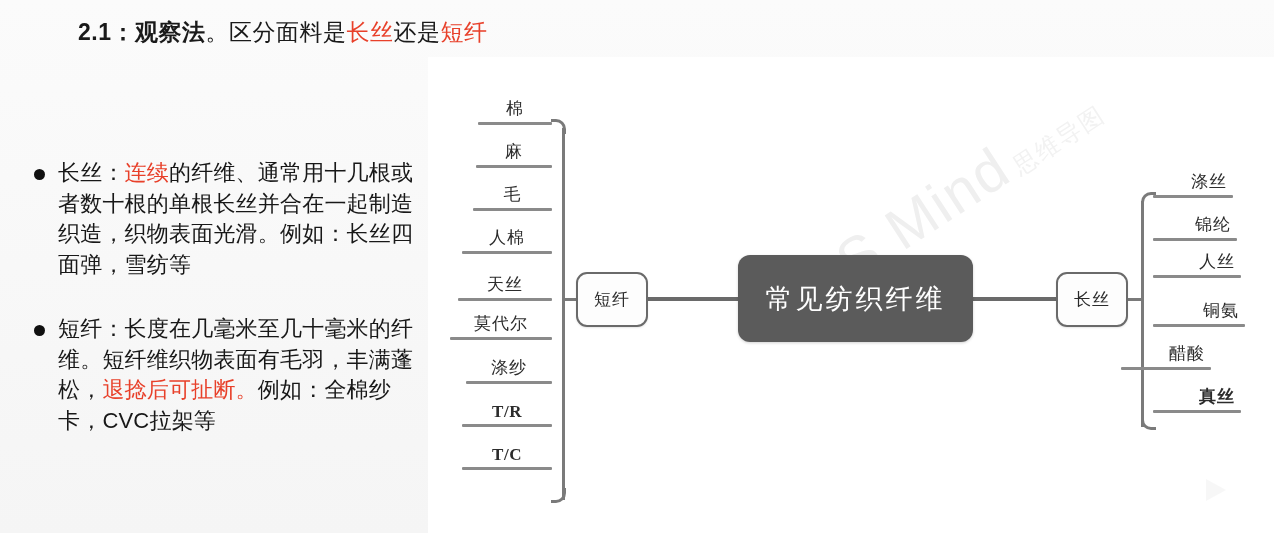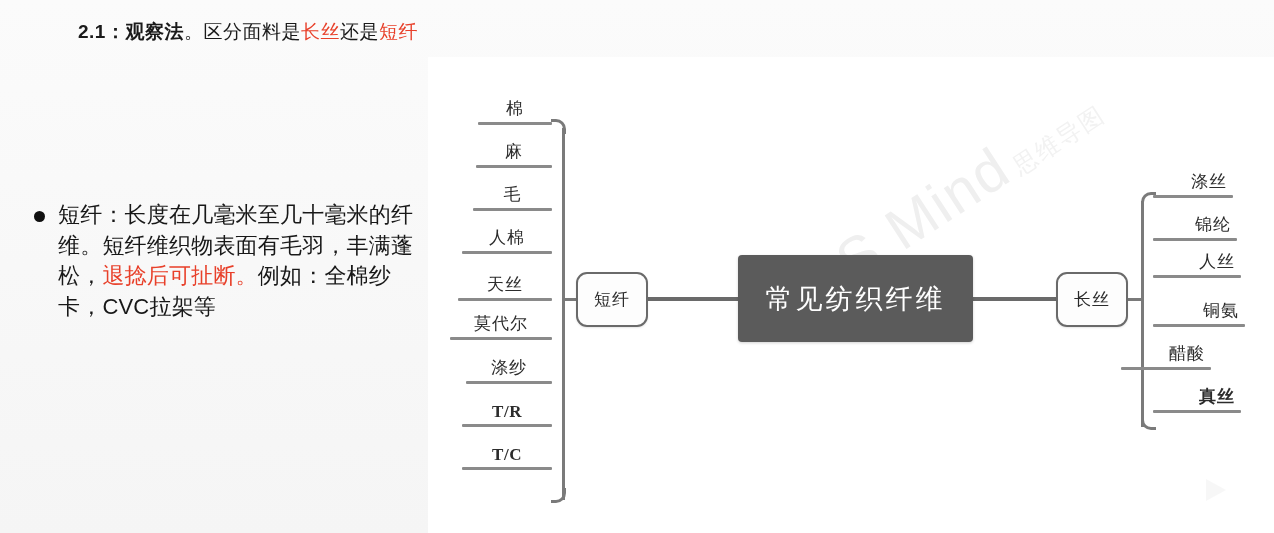--- a/index.html
+++ b/index.html
@@ -14,21 +14,21 @@
     overflow: hidden;
     font-family: "Liberation Sans", "DejaVu Sans", sans-serif;
     background: linear-gradient(180deg, #fbfbfb 0%, #f5f5f5 100%);
   }
 
   
   #slide-title {
     position: absolute;
     left: 78px;
     top: 16px;
-    font-size: 19px;
+    font-size: 23px;
     line-height: 32px;
     color: #1a1a1a;
     letter-spacing: 0.5px;
     white-space: nowrap;
   }
   #slide-title .num { font-weight: bold; }
   #slide-title .strong { font-weight: bold; }
   .red { color: #e8402a; }
 
   
@@ -42,21 +42,21 @@
   #question-line {
     font-size: 22px;
     line-height: 30px;
     margin-bottom: 2px;
   }
   .bullet-row {
     display: flex;
     align-items: flex-start;
     margin-top: 8px;
   }
-  .bullet-row.second { margin-top: 50px; }
+  .bullet-row.second { margin-top: 34px; }
   .bullet-dot {
     width: 11px;
     height: 11px;
     border-radius: 50%;
     background: #101010;
     flex: 0 0 11px;
     margin-top: 11px;
     margin-right: 13px;
   }
   .bullet-text {
@@ -110,21 +110,21 @@
   .node {
     position: absolute;
     box-sizing: border-box;
     display: flex;
     align-items: center;
     justify-content: center;
     z-index: 4;
   }
   #node-center {
     background: #5b5b5b;
-    border-radius: 4px;
+    border-radius: 12px;
     color: #ffffff;
     font-size: 27px;
     letter-spacing: 3px;
     box-shadow: 0 1px 3px rgba(0,0,0,0.18);
   }
   .node-mid {
     background: #fdfdfd;
     border: 2px solid #6a6a6a;
     border-radius: 11px;
     color: #2b2b2b;
@@ -196,20 +196,24 @@
 </head>
 <body>
 
 <div id="slide-title">
   <span class="num">2.1：</span><span class="strong">观察法</span><span>。</span><span>区分面料是</span><span class="red">长丝</span><span>还是</span><span class="red">短纤</span>
 </div>
 
 <div id="left-col">
 
 
+  <div class="bullet-row">
+    <div class="bullet-dot"></div>
+    <div class="bullet-text"><span>长丝：</span><span class="red">连续</span><span>的纤维、通常用十几根或者数十根的单根长丝并合在一起制造织造，织物表面光滑。例如：长丝四面弹，雪纺等</span></div>
+  </div>
 
   <div class="bullet-row second">
     <div class="bullet-dot"></div>
     <div class="bullet-text"><span>短纤：</span><span>长度在几毫米至几十毫米的纤维。短纤维织物表面有毛羽，丰满蓬松，</span><span class="red">退捻后可扯断。</span><span>例如：全棉纱卡，CVC拉架等</span></div>
   </div>
 
 </div>
 
 <div id="mindmap-panel">
 

